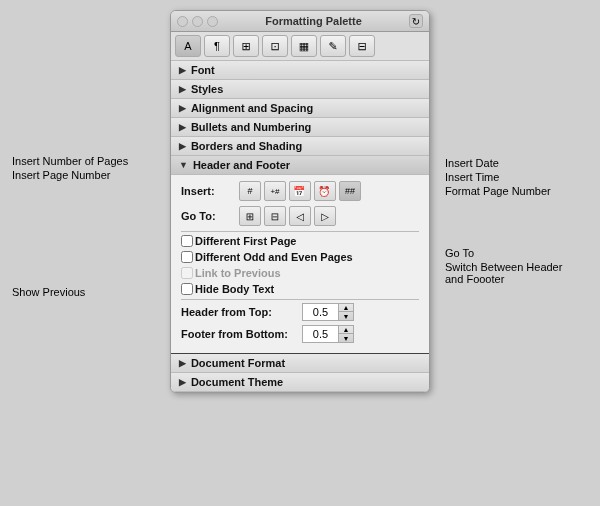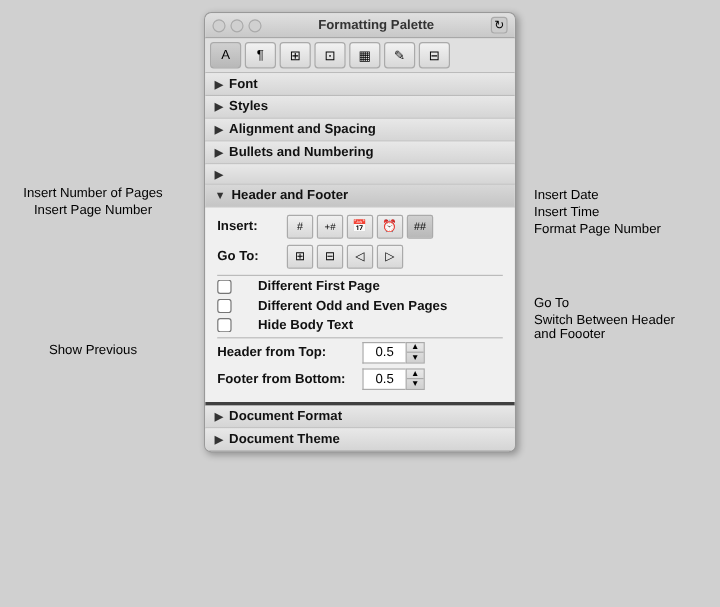--- a/index.html
+++ b/index.html
@@ -107,21 +107,21 @@
       background: linear-gradient(to bottom, #d8d8d8, #c5c5c5);
     }
     .arrow {
       font-size: 9px;
       color: #333;
     }
 
     
     .section-content {
       background: #f0f0f0;
-      border-bottom: 3px solid #404040;
+      border-bottom: 1px solid #404040;
       padding: 6px 10px;
     }
 
     
     .insert-row {
       display: flex;
       align-items: center;
       margin-bottom: 5px;
       gap: 3px;
     }
@@ -141,21 +141,21 @@
       cursor: pointer;
     }
     .icon-btn.special {
       background: linear-gradient(to bottom, #d0d0d0, #b8b8b8);
     }
 
     
     .check-row {
       display: flex;
       align-items: center;
-      gap: 22px;
+      gap: 2px;
       margin-bottom: 4px;
     }
     .check-row input[type=checkbox] {
       width: 12px; height: 12px;
     }
     .check-label {
       font-size: 11px;
       font-weight: bold;
       color: #111;
     }
@@ -212,21 +212,21 @@
       height: 1px;
       background: #bbb;
       margin: 3px 0;
     }
   </style>
 </head>
 <body>
 
 <div class="outer-wrapper">
 
-  <div style="position:absolute; left:0; top:145px; text-align:center; width:155px;">
+  <div style="position:absolute; left:0; top:145px; text-align:left; width:155px;padding-left:12px;">
     <div style="font-size:11px; color:#000; margin-bottom:2px;">Insert Number of Pages</div>
     <div style="font-size:11px; color:#000; margin-bottom:18px;">Insert Page Number</div>
     <div style="font-size:11px; color:#000; margin-top:105px; margin-bottom:16px;">Show Previous</div>
   </div>
 
   <div style="position:absolute; right:0; top:147px; text-align:left; width:155px;">
     <div style="font-size:11px; color:#000; margin-bottom:2px;">Insert Date</div>
     <div style="font-size:11px; color:#000; margin-bottom:2px;">Insert Time</div>
     <div style="font-size:11px; color:#000; margin-bottom:50px;">Format Page Number</div>
     <div style="font-size:11px; color:#000; margin-bottom:2px;">Go To</div>
@@ -271,20 +271,21 @@
       <span>Alignment and Spacing</span>
     </div>
 
     <div class="section-header">
       <span class="arrow">▶</span>
       <span>Bullets and Numbering</span>
     </div>
 
     <div class="section-header">
       <span class="arrow">▶</span>
+      <span>Borders and Shading</span>
     </div>
 
     <div class="section-header expanded">
       <span class="arrow">▼</span>
       <span>Header and Footer</span>
     </div>
 
     <div class="section-content">
 
       <div class="insert-row">
@@ -324,20 +325,24 @@
 
       <div class="divider"></div>
 
       <div class="check-row">
         <input type="checkbox" style="">
         <span class="check-label">Different First Page</span>
       </div>
       <div class="check-row">
         <input type="checkbox" style="">
         <span class="check-label">Different Odd and Even Pages</span>
+      </div>
+      <div class="check-row">
+        <input type="checkbox" disabled="" style="">
+        <span class="check-label disabled">Link to Previous</span>
       </div>
       <div class="check-row">
         <input type="checkbox" style="">
         <span class="check-label">Hide Body Text</span>
       </div>
 
       <div class="divider"></div>
 
       <div class="field-row">
         <span class="field-label">Header from Top:</span>

